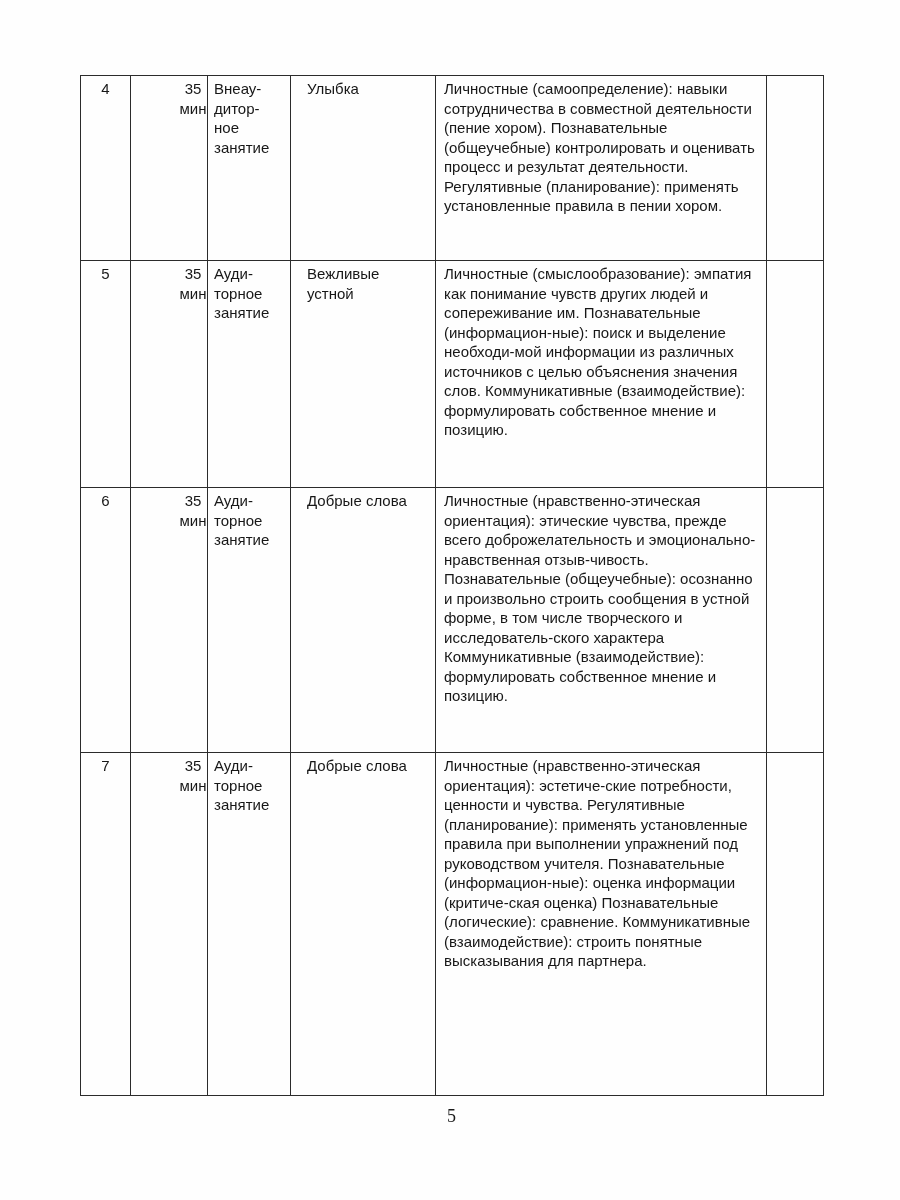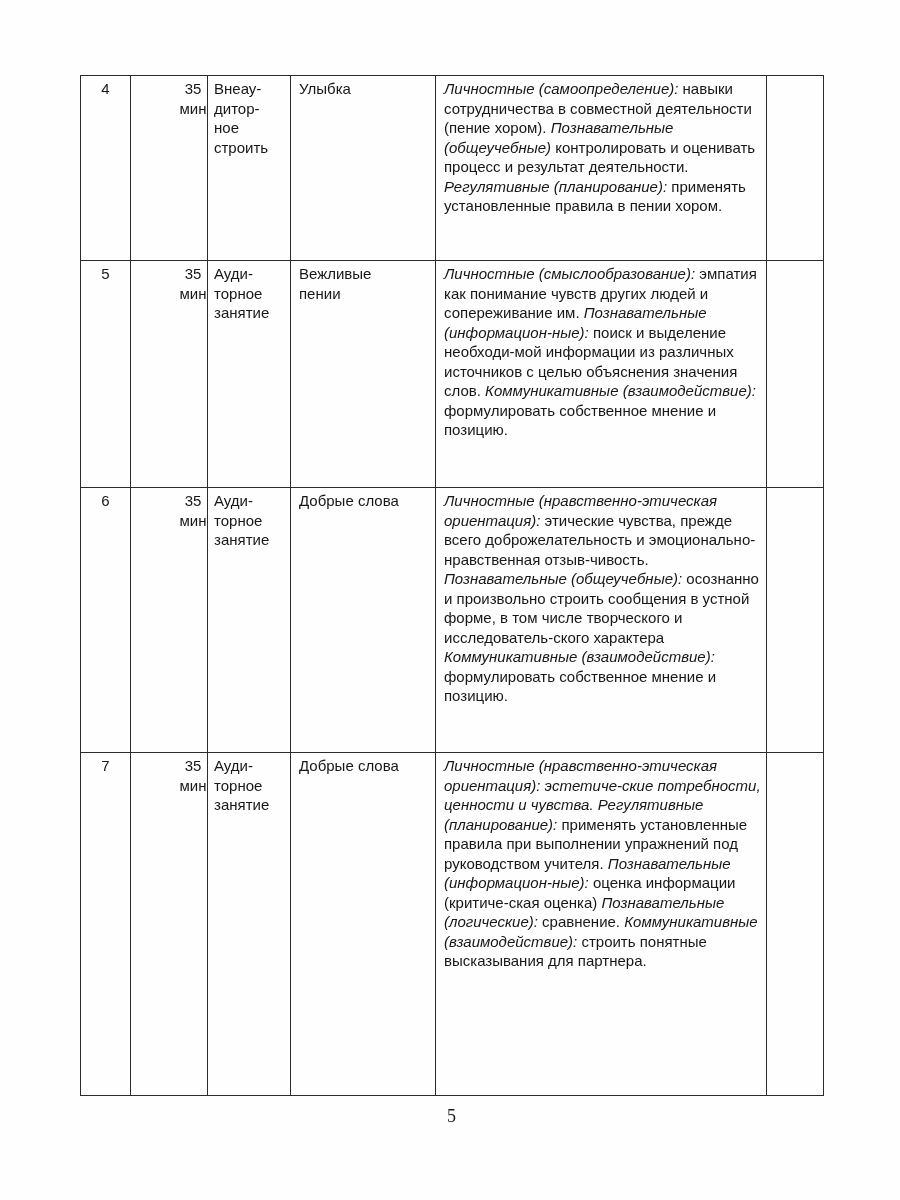--- a/index.html
+++ b/index.html
@@ -29,24 +29,24 @@
     vertical-align: top;
     font-size: 15px;
     line-height: 19.5px;
     padding-top: 3px;
     padding-bottom: 3px;
     overflow: hidden;
   }
   .c-num   { text-align: center; }
   .c-time  { text-align: center; white-space: pre-line; padding-left: 48px; }
   .c-type  { padding-left: 6px; padding-right: 2px; white-space: pre-line; }
-  .c-topic { padding-left: 8px; padding-right: 4px; white-space: pre-line; }
+  .c-topic { padding-left: 16px; padding-right: 4px; white-space: pre-line; }
   .c-uud   { padding-left: 8px; padding-right: 5px; text-align: left; }
   .c-empty { }
-  .c-uud .italic { font-style: italic; }
+  .c-uud .italic { }
   tr.r0 td { height: 185px; }
   tr.r1 td { height: 227px; }
   tr.r2 td { height: 265px; }
   tr.r3 td { height: 343px; }
   .page-number {
     position: absolute;
     left: 80px;
     top: 1106px;
     width: 743px;
     text-align: center;
@@ -70,34 +70,34 @@
       <col style="width:57px">
     </colgroup>
     <tbody>
       <tr class="r0">
         <td class="c-num">4</td>
         <td class="c-time">35
 мин</td>
         <td class="c-type">Внеау-
 дитор-
 ное
-строить</td>
+занятие</td>
         <td class="c-topic">Улыбка</td>
         <td class="c-uud"><span class="italic">Личностные (самоопределение): </span><span>навыки сотрудничества в совместной деятельности (пение хором). </span><span class="italic">Познавательные (общеучебные) </span><span>контролировать и оценивать процесс и результат деятельности. </span><span class="italic">Регулятивные (планирование): </span><span>применять установленные правила в пении хором.</span></td>
         <td class="c-empty"></td>
       </tr>
       <tr class="r1">
         <td class="c-num">5</td>
         <td class="c-time">35
 мин</td>
         <td class="c-type">Ауди-
 торное
 занятие</td>
         <td class="c-topic">Вежливые
-пении</td>
+устной</td>
         <td class="c-uud"><span class="italic">Личностные (смыслообразование): </span><span>эмпатия как понимание чувств других людей и сопереживание им. </span><span class="italic">Познавательные (информацион-ные): </span><span>поиск и выделение необходи-мой информации из различных источников с целью объяснения значения слов. </span><span class="italic">Коммуникативные (взаимодействие): </span><span>формулировать собственное мнение и позицию.</span></td>
         <td class="c-empty"></td>
       </tr>
       <tr class="r2">
         <td class="c-num">6</td>
         <td class="c-time">35
 мин</td>
         <td class="c-type">Ауди-
 торное
 занятие</td>

